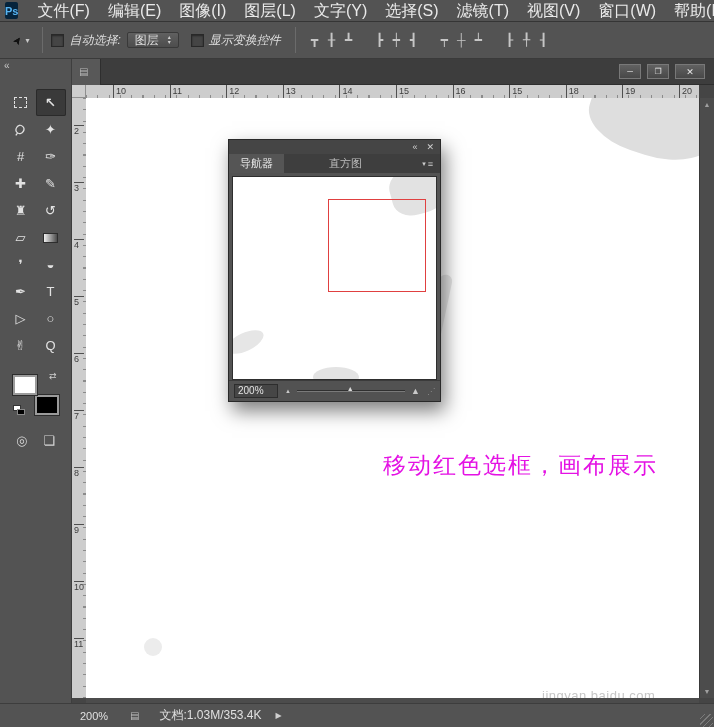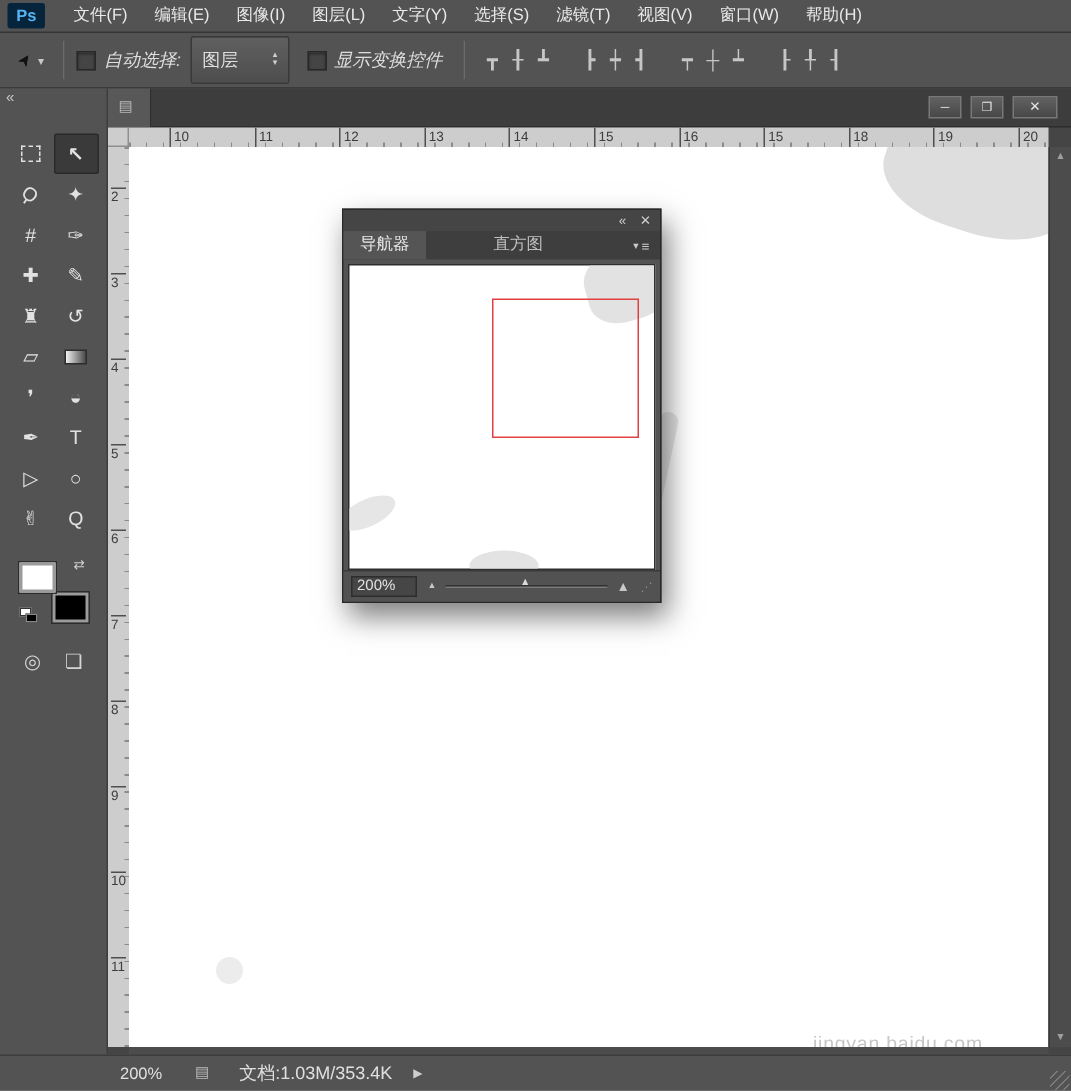--- a/index.html
+++ b/index.html
@@ -5,35 +5,35 @@
   * { margin:0; padding:0; box-sizing:border-box; }
   body { background:#2b2b2b; font-family:"Liberation Sans","DejaVu Sans",sans-serif; }
   .screen { position:relative; width:714px; height:727px; background:#535353; overflow:hidden;
             font-family:"Liberation Sans","DejaVu Sans",sans-serif; }
 
   
   .menu-bar { position:absolute; left:0; top:0; width:714px; height:22px; background:#535353;
               border-bottom:1px solid #353535; display:flex; align-items:center; }
   .ps-logo { width:25px; height:17px; background:#06243c; color:#57b4f2; font-weight:bold; font-size:11px;
              display:flex; align-items:center; justify-content:center; border-radius:2px; margin:0 10px 0 5px; }
-  .menu-item { padding:0 9px; font-size:11px; color:#e9e9e9; line-height:21px; white-space:nowrap; }
+  .menu-item { padding:0 9px; font-size:16px; color:#e9e9e9; line-height:21px; white-space:nowrap; }
 
   
   .options-bar { position:absolute; left:0; top:22px; width:714px; height:37px; background:#535353;
                  border-bottom:1px solid #3a3a3a; display:flex; align-items:center; padding-left:8px;
                  font-size:12px; color:#dedede; }
   .preset { display:flex; align-items:center; gap:4px; padding:0 5px; }
   .preset .arrow { font-size:10px; color:#111; display:inline-block; transform:rotate(-55deg); text-shadow:0 0 0 #000; }
   .preset .dd { font-size:8px; color:#c9c9c9; }
   .vsep { width:1px; height:26px; background:#404040; border-right:1px solid #6b6b6b; margin:0 8px; }
   .checkbox { width:13px; height:13px; background:#454545; border:1px solid #282828;
               box-shadow:inset 0 1px 2px rgba(0,0,0,.45); margin-right:5px; flex:none; }
   .opt-label { margin-right:6px; white-space:nowrap;font-style:italic; }
-  .dropdown { height:32px; padding:0 7px; background:linear-gradient(#606060,#4d4d4d); border:1px solid #393939;
-              border-radius:2px; display:flex; align-items:center; gap:23px; margin-right:12px; }
+  .dropdown { height:16px; padding:0 7px; background:linear-gradient(#606060,#4d4d4d); border:1px solid #393939;
+              border-radius:2px; display:flex; align-items:center; gap:9px; margin-right:12px; }
   .updown { display:flex; flex-direction:column; font-size:6px; line-height:5px; color:#cfcfcf; }
   .align-icons { display:flex; align-items:center; margin-left:2px; font-size:12px; color:#c6c6c6; }
   .align-icons .ic { width:17px; text-align:center; line-height:20px; }
   .align-icons .ic:nth-child(3n):not(:last-child) { margin-right:14px; }
 
   
   .toolbar { position:absolute; left:0; top:59px; width:72px; bottom:24px; background:#535353;
              border-right:1px solid #3e3e3e; }
   .toolbar-head { height:14px; color:#c5c5c5; font-size:10px; line-height:13px; padding-left:4px; }
   .tools { display:grid; grid-template-columns:repeat(2,30px); justify-content:center; margin-top:16px; }
@@ -347,20 +347,21 @@
             <span class="mtn-s" data-name="zoom-out-icon">▲</span>
             <span class="track" data-name="slider-track">
               <span class="thumb" data-name="slider-thumb">▲</span>
             </span>
             <span class="mtn-l" data-name="zoom-in-icon">▲</span>
           </div>
           <span class="nav-grip" data-name="panel-resize-grip">⋰</span>
         </div>
       </div>
 
+      <div class="anno l1" data-name="annotation-text-line1">移动红色选框，画布展示</div>
       <div class="canvas-wm" data-name="watermark-text">jingyan.baidu.com</div>
     </div>
 
     <div class="vscroll" data-name="vertical-scrollbar">
       <span data-name="scroll-up-icon">▲</span>
       <span data-name="scroll-down-icon">▼</span>
     </div>
     <div class="hscroll" data-name="horizontal-scrollbar"></div>
   </div>
 

